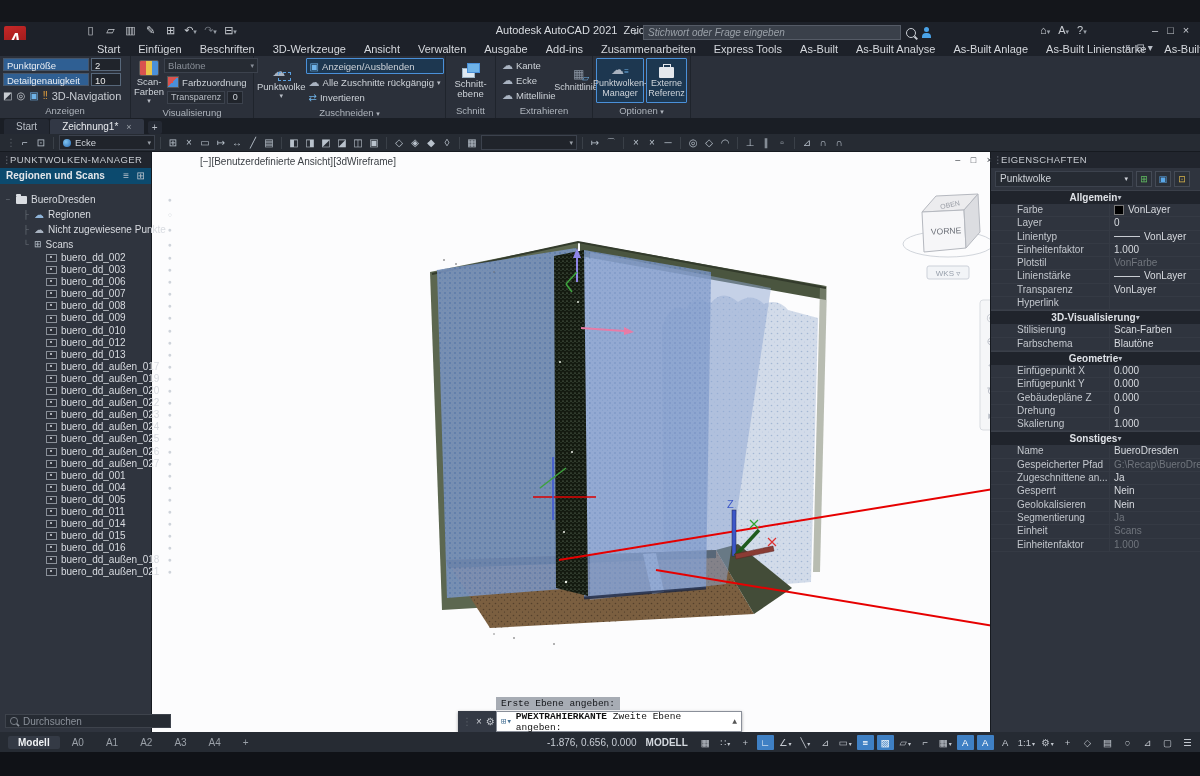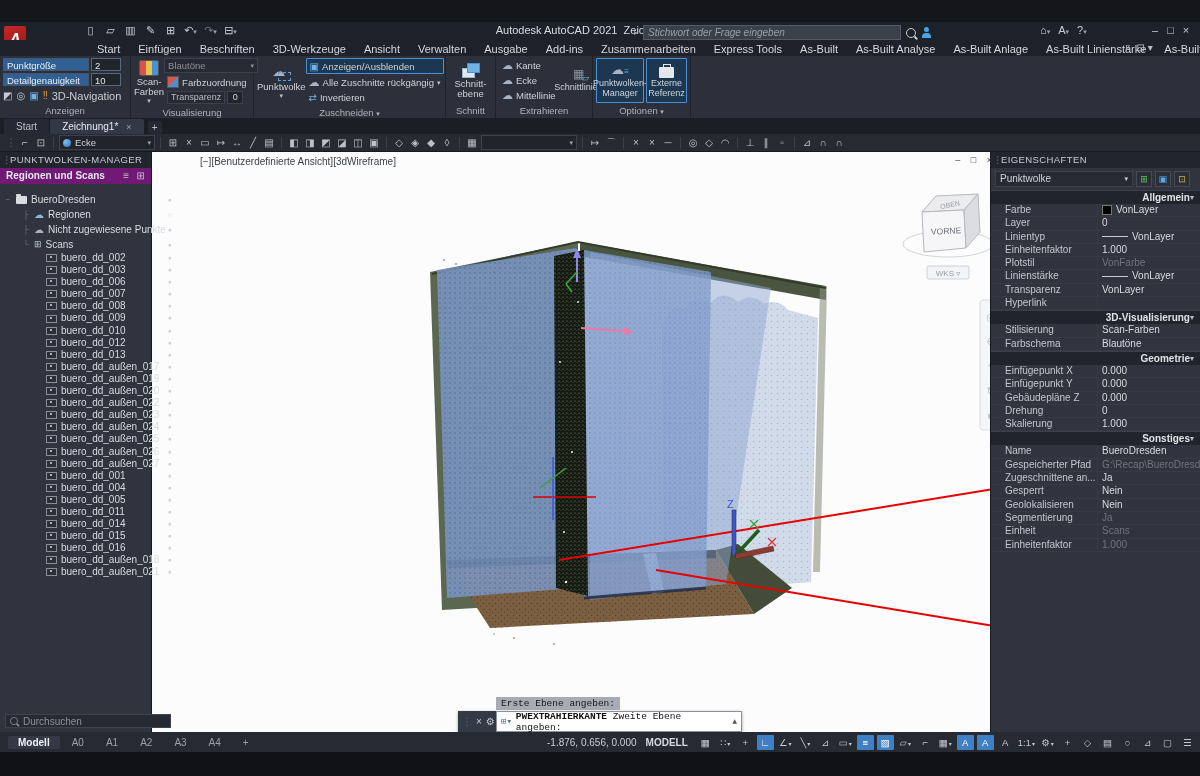--- a/index.html
+++ b/index.html
@@ -76,21 +76,21 @@
   .tbsep{width:1px;height:12px;background:#3a4048;margin:0 3px;}
   .tbselect{display:flex;align-items:center;gap:4px;width:88px;height:13px;background:#20242b;border:1px solid #3c424d;
      padding:0 3px;color:#cfd3d9;font-size:9.5px;}
   .tbselect b{font-weight:normal;flex:1;}
   .tbselect u{text-decoration:none;font-size:7px;color:#9aa0a8;}
   .tbglobe{width:8px;height:8px;border-radius:50%;background:radial-gradient(circle at 35% 35%,#7ec3f2,#2a6db5);display:inline-block;}
   
   #pcm{position:absolute;left:0;top:152px;width:152px;height:580px;background:#2f343e;border-right:1px solid #161a20;box-sizing:border-box;}
   .pal-title{height:16px;line-height:16px;background:#21252d;color:#c7cbd1;font-size:9.5px;letter-spacing:.4px;padding-left:10px;position:relative;}
   .pal-title::before{content:"⋮";position:absolute;left:2px;color:#6e747d;}
-  #pcm-sub{height:16px;line-height:16px;background:#701a75;color:#e3e6ea;font-weight:bold;font-size:10px;padding-left:6px;position:relative;}
+  #pcm-sub{height:16px;line-height:16px;background:#0c4a6e;color:#e3e6ea;font-weight:bold;font-size:10px;padding-left:6px;position:relative;}
   #pcm-sub .subic{position:absolute;top:0;font-weight:normal;color:#b9c2cc;font-size:10px;}
   #tree{position:absolute;left:0;top:40px;width:178px;bottom:22px;overflow:hidden;}
   .trow{position:relative;height:15px;line-height:15px;display:flex;align-items:center;gap:4px;color:#d8dbe0;font-size:10px;white-space:nowrap;}
   .scanrow{height:12.1px;line-height:12.1px;padding-left:46px;}
   .trow .bullet{position:absolute;right:6px;font-size:6.5px;color:#ced3da;}
   .ic-folder{width:11px;height:8px;background:#d9dce1;border-radius:1px;position:relative;display:inline-block;flex:none;}
   .ic-folder::before{content:"";position:absolute;left:0;top:-2px;width:5px;height:2px;background:#d9dce1;border-radius:1px 1px 0 0;}
   .ic-cam{width:9px;height:6px;background:#2b2f38;border:1px solid #8a9099;position:relative;display:inline-block;flex:none;}
   .ic-cam::after{content:"";position:absolute;left:3px;top:1px;width:2px;height:2px;background:#d8dbe0;border-radius:50%;}
   .twig{color:#6e747d;font-size:8px;width:8px;text-align:center;flex:none;}
@@ -111,24 +111,24 @@
      font-family:"Liberation Mono",monospace;font-size:9.5px;color:#111;}
   #cmd-field .cmdic{color:#4a7396;font-size:9px;}
   #cmd-field .up{margin-left:auto;color:#555;font-size:8px;}
   
   #props{position:absolute;left:990px;top:152px;width:210px;height:580px;background:#2f343e;border-left:1px solid #161a20;box-sizing:border-box;}
   #prop-selrow{height:22px;display:flex;align-items:center;gap:3px;padding:0 4px;}
   #prop-select{width:128px;height:14px;background:#262b33;border:1px solid #3c424d;color:#cfd3d9;font-size:10px;
      line-height:14px;padding:0 4px;display:flex;justify-content:space-between;}
   .pselic{width:14px;height:14px;background:#2b3038;border:1px solid #454b56;text-align:center;line-height:14px;font-size:9px;}
   .psec{height:13px;line-height:13px;background:#20242c;color:#dfe2e7;font-weight:bold;font-size:10px;
-     padding:0 6px;display:flex;justify-content:flex-end;border-top:1px solid #3a3f49;}
+     padding:0 6px;display:flex;justify-content:center;border-top:1px solid #3a3f49;}
   .psec .pcaret{font-weight:normal;color:#b9bec6;font-size:8px;}
   .prow{height:12.3px;display:flex;border-bottom:1px solid #353a44;font-size:10px;}
-  .plab{width:92px;padding-left:14px;color:#c3c7cd;line-height:12.3px;white-space:nowrap;overflow:hidden;}
+  .plab{width:92px;padding-left:26px;color:#c3c7cd;line-height:12.3px;white-space:nowrap;overflow:hidden;}
   .pval{flex:1;border-left:1px solid #353a44;padding-left:4px;color:#d8dbe0;line-height:12.3px;display:flex;align-items:center;gap:4px;white-space:nowrap;overflow:hidden;}
   .pval.muted{color:#70757d;}
   .swatch{width:8px;height:8px;background:#000;border:1px solid #777;display:inline-block;flex:none;}
   .lsample{width:26px;height:0;border-top:1.5px solid #c8ccd2;display:inline-block;flex:none;}
   
   #statusrow{position:absolute;left:0;top:732px;width:1200px;height:20px;background:#262b33;display:flex;align-items:center;}
   #ltabs{display:flex;align-items:center;gap:2px;padding-left:8px;}
   .ltab{padding:1px 10px;color:#9aa0a8;font-size:10px;}
   .ltab.active{color:#f0f2f5;font-weight:bold;background:#343a45;border-radius:2px;}
   #st-right{margin-left:auto;display:flex;align-items:center;gap:3px;padding-right:4px;}

